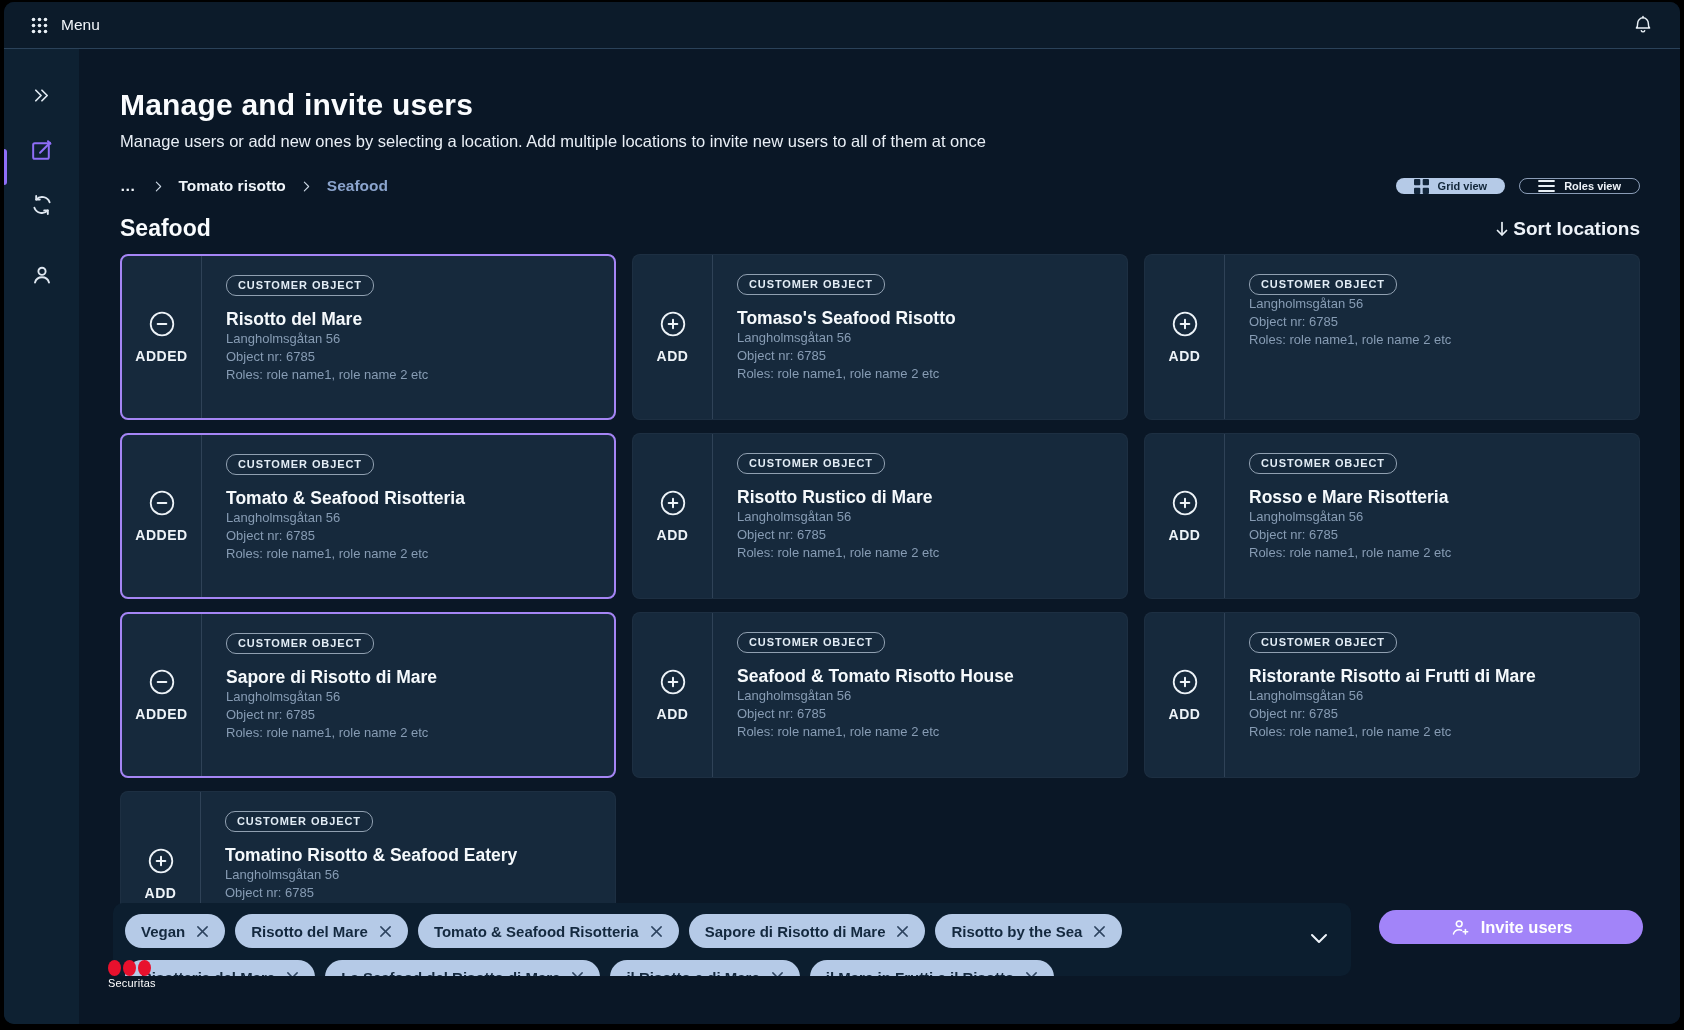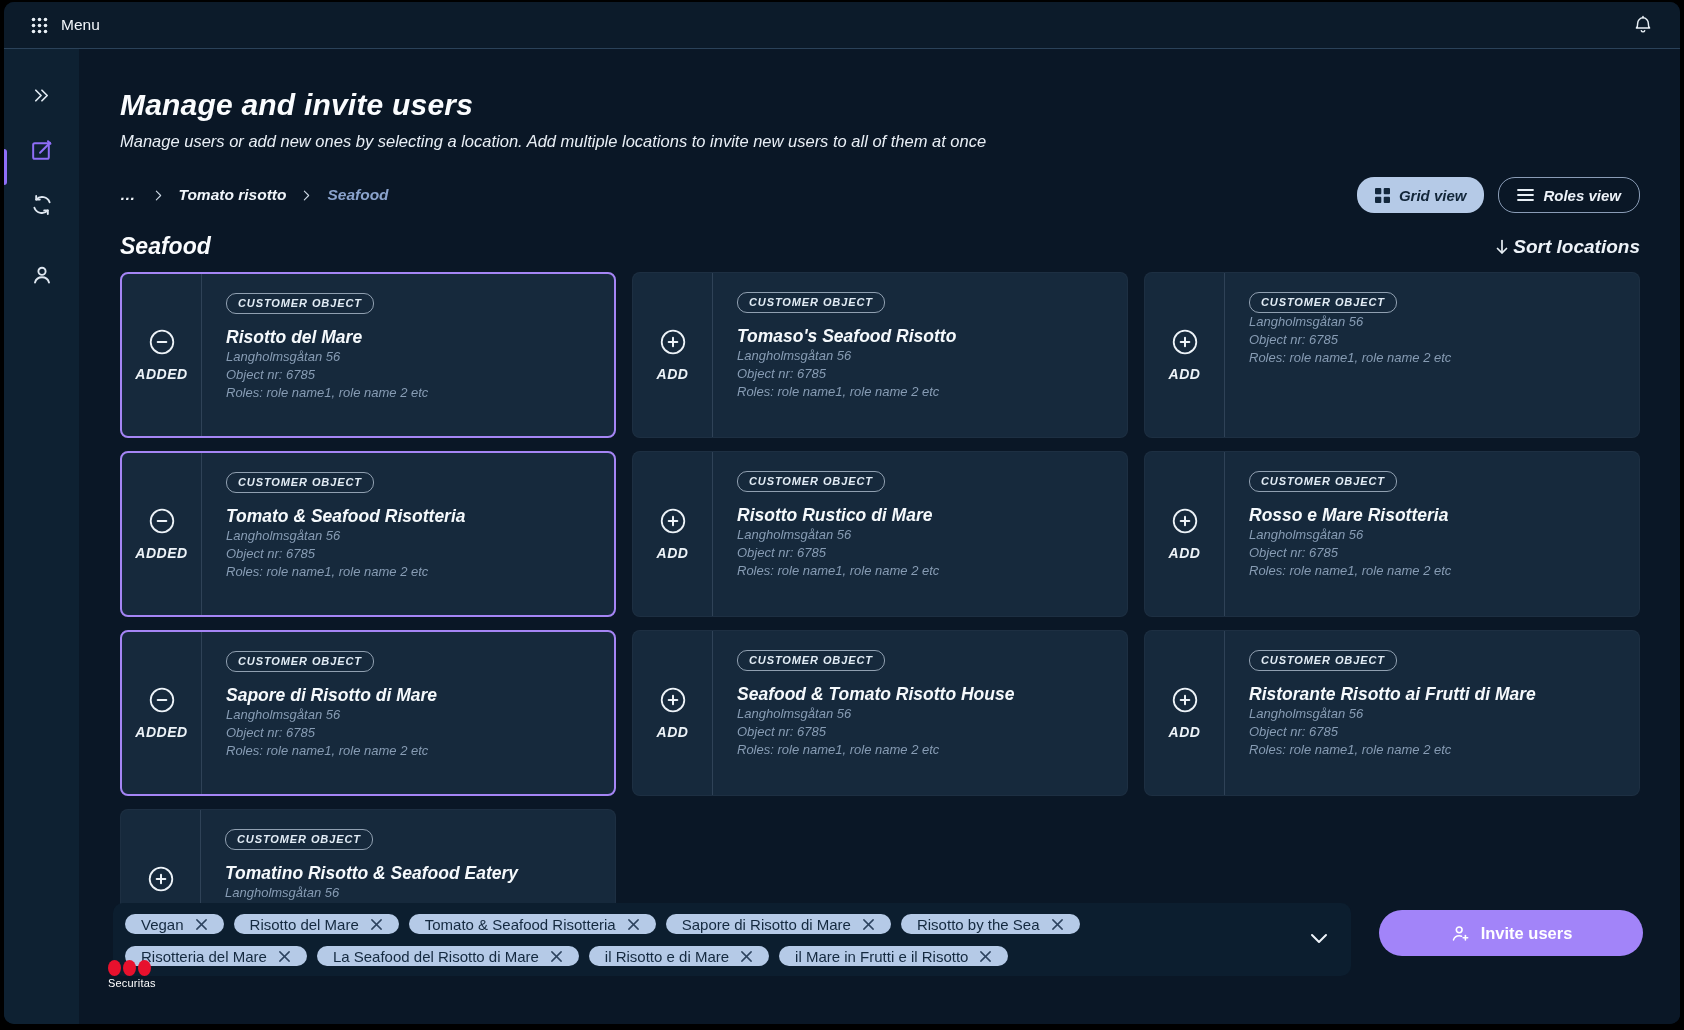--- a/index.html
+++ b/index.html
@@ -27,33 +27,33 @@
     display: flex; flex-direction: column; align-items: center; padding-top: 36px;
   }
   .side-item { cursor: pointer; display: flex; }
   .side-item + .side-item { margin-top: 46px; }
   .side-item:nth-child(3) { margin-top: 32px; }
   .side-item:nth-child(4) { margin-top: 30px; }
   .active-bar {
     position: absolute; left: 0; top: 100px; width: 3px; height: 36px;
     background: #8f6ef7; border-radius: 0 3px 3px 0;
   }
-  .main { flex: 1; position: relative; padding: 0 40px 8px 41px; overflow: hidden; background: #0a1726; font-style: italic; }
+  .main { flex: 1; position: relative; padding: 0 40px 8px 41px; overflow: hidden; background: #0a1726; }
   
   .page-title { margin-top: 39px; font-size: 30px; font-weight: 700; color: #fafcfe; letter-spacing: .2px; }
   .page-subtitle { margin-top: 10px; font-size: 16.5px; color: #e9eff6; }
   .crumb-row { margin-top: 26px; display: flex; align-items: center; justify-content: space-between; }
   .breadcrumb { display: flex; align-items: center; gap: 14px; font-size: 15.5px; font-weight: 600; color: #f0f5fa; }
   .crumb-ellipsis { letter-spacing: 2px; cursor: pointer; font-weight: 700; }
   .crumb-parent { cursor: pointer; }
   .crumb-current { color: #8ba4cd; font-weight: 600; }
   .view-toggle { display: flex; gap: 14px; }
   .pill {
-    height: 36px; border-radius: 17px; display: flex; align-items: center; gap: 9px;
-    padding: 0 18px; font-size: 15px; font-weight: 700; cursor: pointer;
+    height: 16px; border-radius: 17px; display: flex; align-items: center; gap: 9px;
+    padding: 0 18px; font-size: 11px; font-weight: 700; cursor: pointer;
   }
   .pill.active { background: #b5cae7; color: #122639; }
   .pill.inactive { border: 1.5px solid rgba(181,202,231,.75); color: #eef3f9; background: transparent; }
   .section-row { margin-top: 20px; display: flex; justify-content: space-between; align-items: center; }
   .section-title { font-size: 23px; font-weight: 700; color: #fafcfe; }
   .sort-control { display: flex; gap: 4px; align-items: center; font-size: 19px; font-weight: 600; color: #eef3f9; cursor: pointer; }
   
   .grid {
     margin-top: 12px; display: grid; grid-template-columns: repeat(3, 1fr);
     column-gap: 16px; row-gap: 13px;
@@ -77,27 +77,27 @@
   }
   .card-title { margin-top: 13px; font-size: 17.5px; font-weight: 700; color: #f5f9fc; }
   .card-meta { font-size: 13px; color: #879cb4; line-height: 18px; }
   
   .selection-panel {
     position: absolute; left: 109px; top: 901px; width: 1238px; height: 73px;
     background: #0c1e2f; border-radius: 10px; padding: 11px 80px 0 12px; overflow: hidden;
   }
   .chips { display: flex; flex-wrap: wrap; gap: 12px 10px; }
   .chip {
-    height: 20px; background: #b5cae7; border-radius: 17px; display: inline-flex;
-    align-items: center; gap: 11px; padding: 0 16px; font-size: 15px; font-weight: 400;
+    height: 34px; background: #b5cae7; border-radius: 17px; display: inline-flex;
+    align-items: center; gap: 11px; padding: 0 16px; font-size: 15px; font-weight: 700;
     color: #14293f; white-space: nowrap; cursor: pointer;
   }
   .panel-chevron { position: absolute; right: 20px; top: 23px; cursor: pointer; display: flex; }
   .invite-btn {
-    position: absolute; left: 1375px; top: 908px; width: 264px; height: 46px;
+    position: absolute; left: 1375px; top: 908px; width: 264px; height: 34px;
     border-radius: 23px; background: #a284f9; color: #fff; font-size: 16.5px; font-weight: 700;
     display: flex; align-items: center; justify-content: center; gap: 10px;
     border: none; cursor: pointer; font-family: inherit;
   }
   
   .brand { position: absolute; left: 104px; top: 958px; }
   .brand-dots { display: flex; gap: 2px; }
   .brand-dot { width: 13px; height: 16px; border-radius: 50%; background: #e8112d; }
   .brand-name { font-size: 11px; color: #fff; margin-top: 1px; letter-spacing: .2px; }
 </style>

